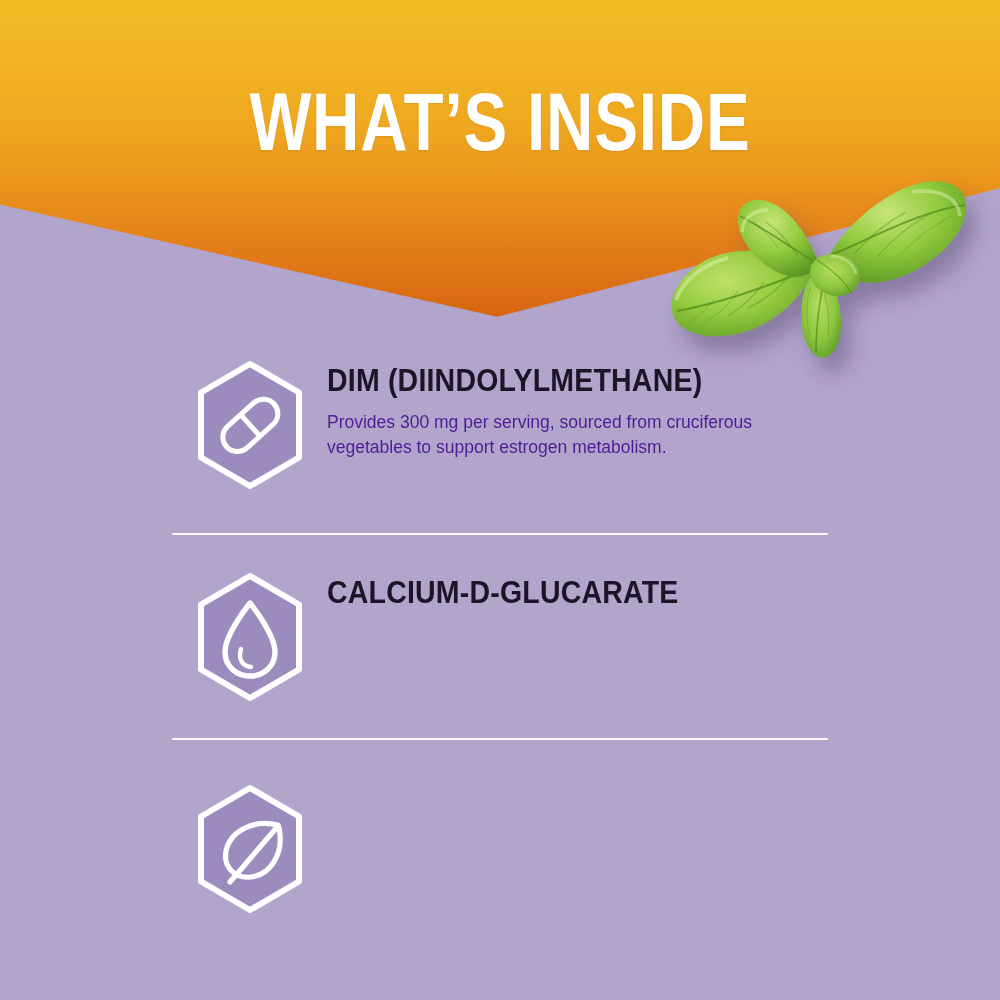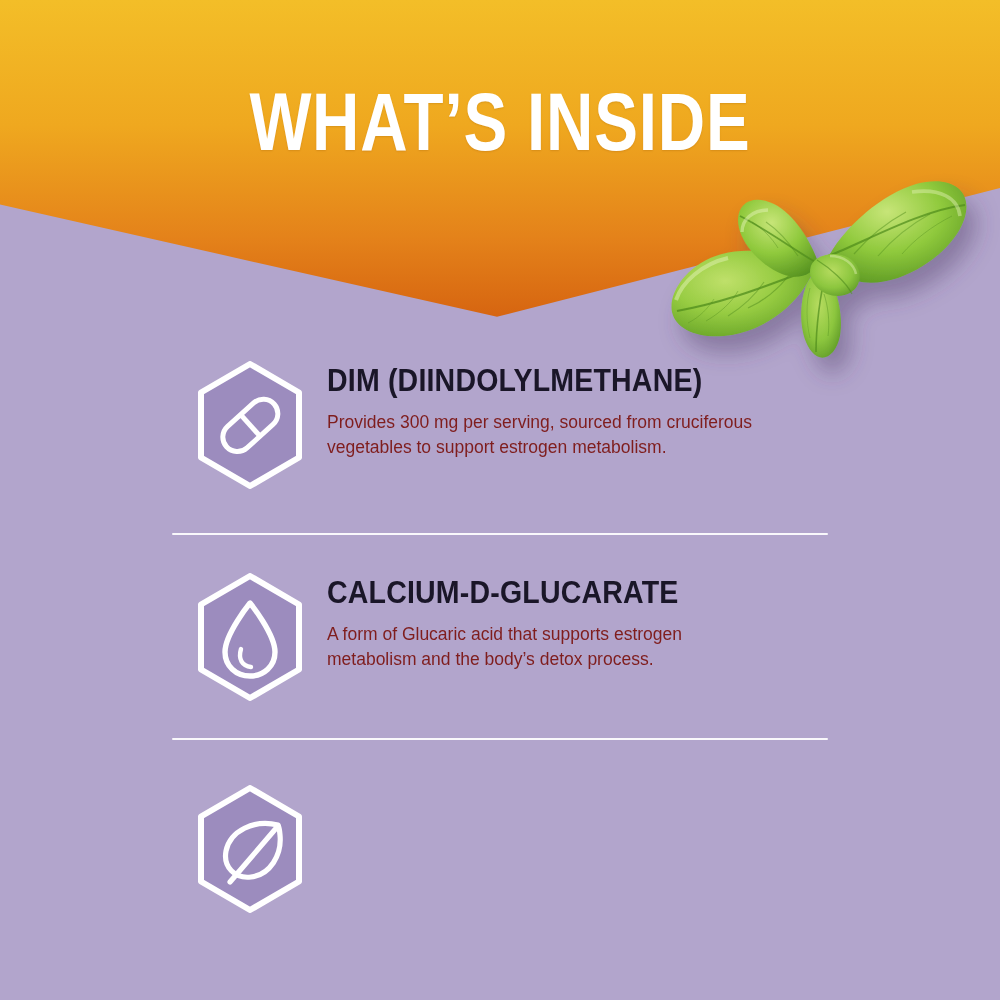--- a/index.html
+++ b/index.html
@@ -55,21 +55,21 @@
     font-weight:700;
     font-size:31px;
     line-height:34px;
     letter-spacing:.2px;
     transform:scaleX(.92);
     transform-origin:0 50%;
     white-space:nowrap;
     margin:0 0 12px 0;
   }
   .body{
-    color:#7f1d1d;
+    color:#4c1d95;
     font-size:17.5px;
     line-height:25px;
     font-weight:400;
     margin:0;
     max-width:500px;
   }
   .body .ln{display:block;}
   .divider{
     position:absolute;left:172px;width:656px;height:2px;
     background:rgba(255,255,255,.92);
@@ -190,24 +190,20 @@
         <div class="hex">
           <svg viewBox="0 0 112 128" xmlns="http://www.w3.org/2000/svg">
             <polygon points="56,3 105,31.5 105,96.5 56,125 7,96.5 7,31.5" fill="#9C8CBE" stroke="#FFFFFF" stroke-width="6" stroke-linejoin="round"></polygon>
             <path d="M56 30 C56 30 31 61 31 79 C31 93 42 103 56 103 C70 103 81 93 81 79 C81 61 56 30 56 30 Z" fill="none" stroke="#FFFFFF" stroke-width="5.4" stroke-linejoin="round"></path>
             <path d="M47 76 C44 86 48 93 57 94" fill="none" stroke="#FFFFFF" stroke-width="4.4" stroke-linecap="round"></path>
           </svg>
         </div>
       </div>
       <div class="txt">
         <div class="heading">CALCIUM-D-GLUCARATE</div>
-        <p class="body">
-          <span class="ln">A form of Glucaric acid that supports estrogen</span>
-          <span class="ln">metabolism and the body’s detox process.</span>
-        </p>
       </div>
     </div>
 
     <div class="row" style="margin-top:62px;">
       <div class="hexwrap">
         <div class="hex">
           <svg viewBox="0 0 112 128" xmlns="http://www.w3.org/2000/svg">
             <polygon points="56,3 105,31.5 105,96.5 56,125 7,96.5 7,31.5" fill="#9C8CBE" stroke="#FFFFFF" stroke-width="6" stroke-linejoin="round"></polygon>
             <path d="M84 40 C60 34 36 46 32 66 C29 82 41 94 57 92 C76 90 88 70 86 50 C85.6 45 85 42 84 40 Z" fill="none" stroke="#FFFFFF" stroke-width="5.2" stroke-linejoin="round"></path>
             <path d="M84 41 L36 97" fill="none" stroke="#FFFFFF" stroke-width="5.2" stroke-linecap="round"></path>

